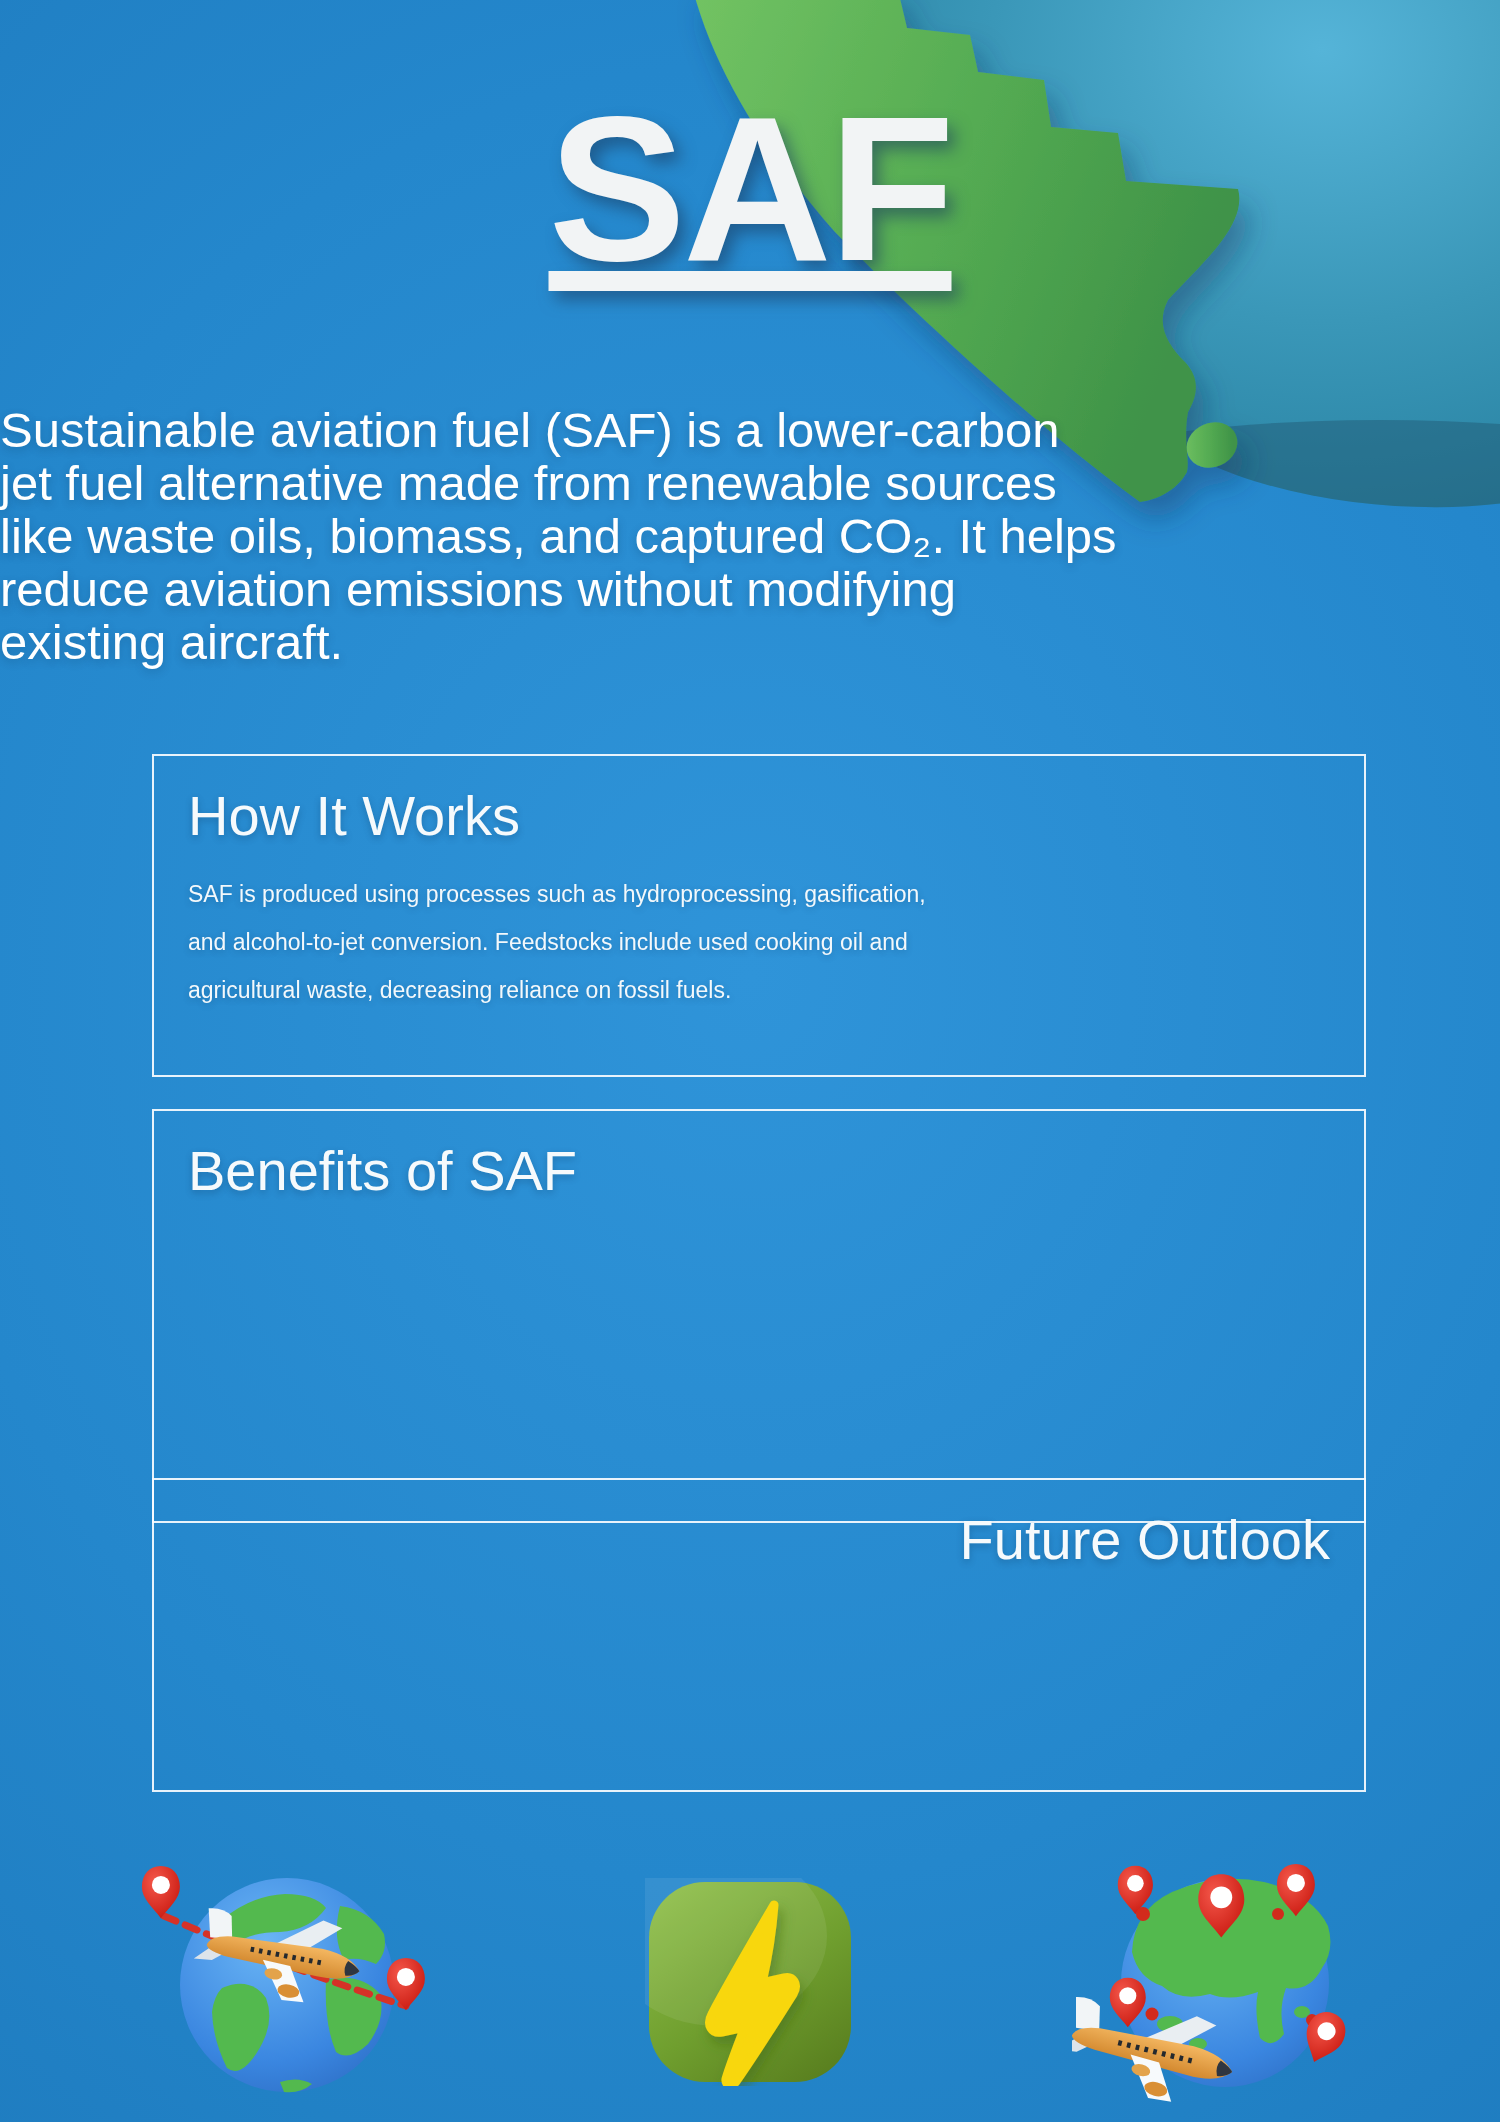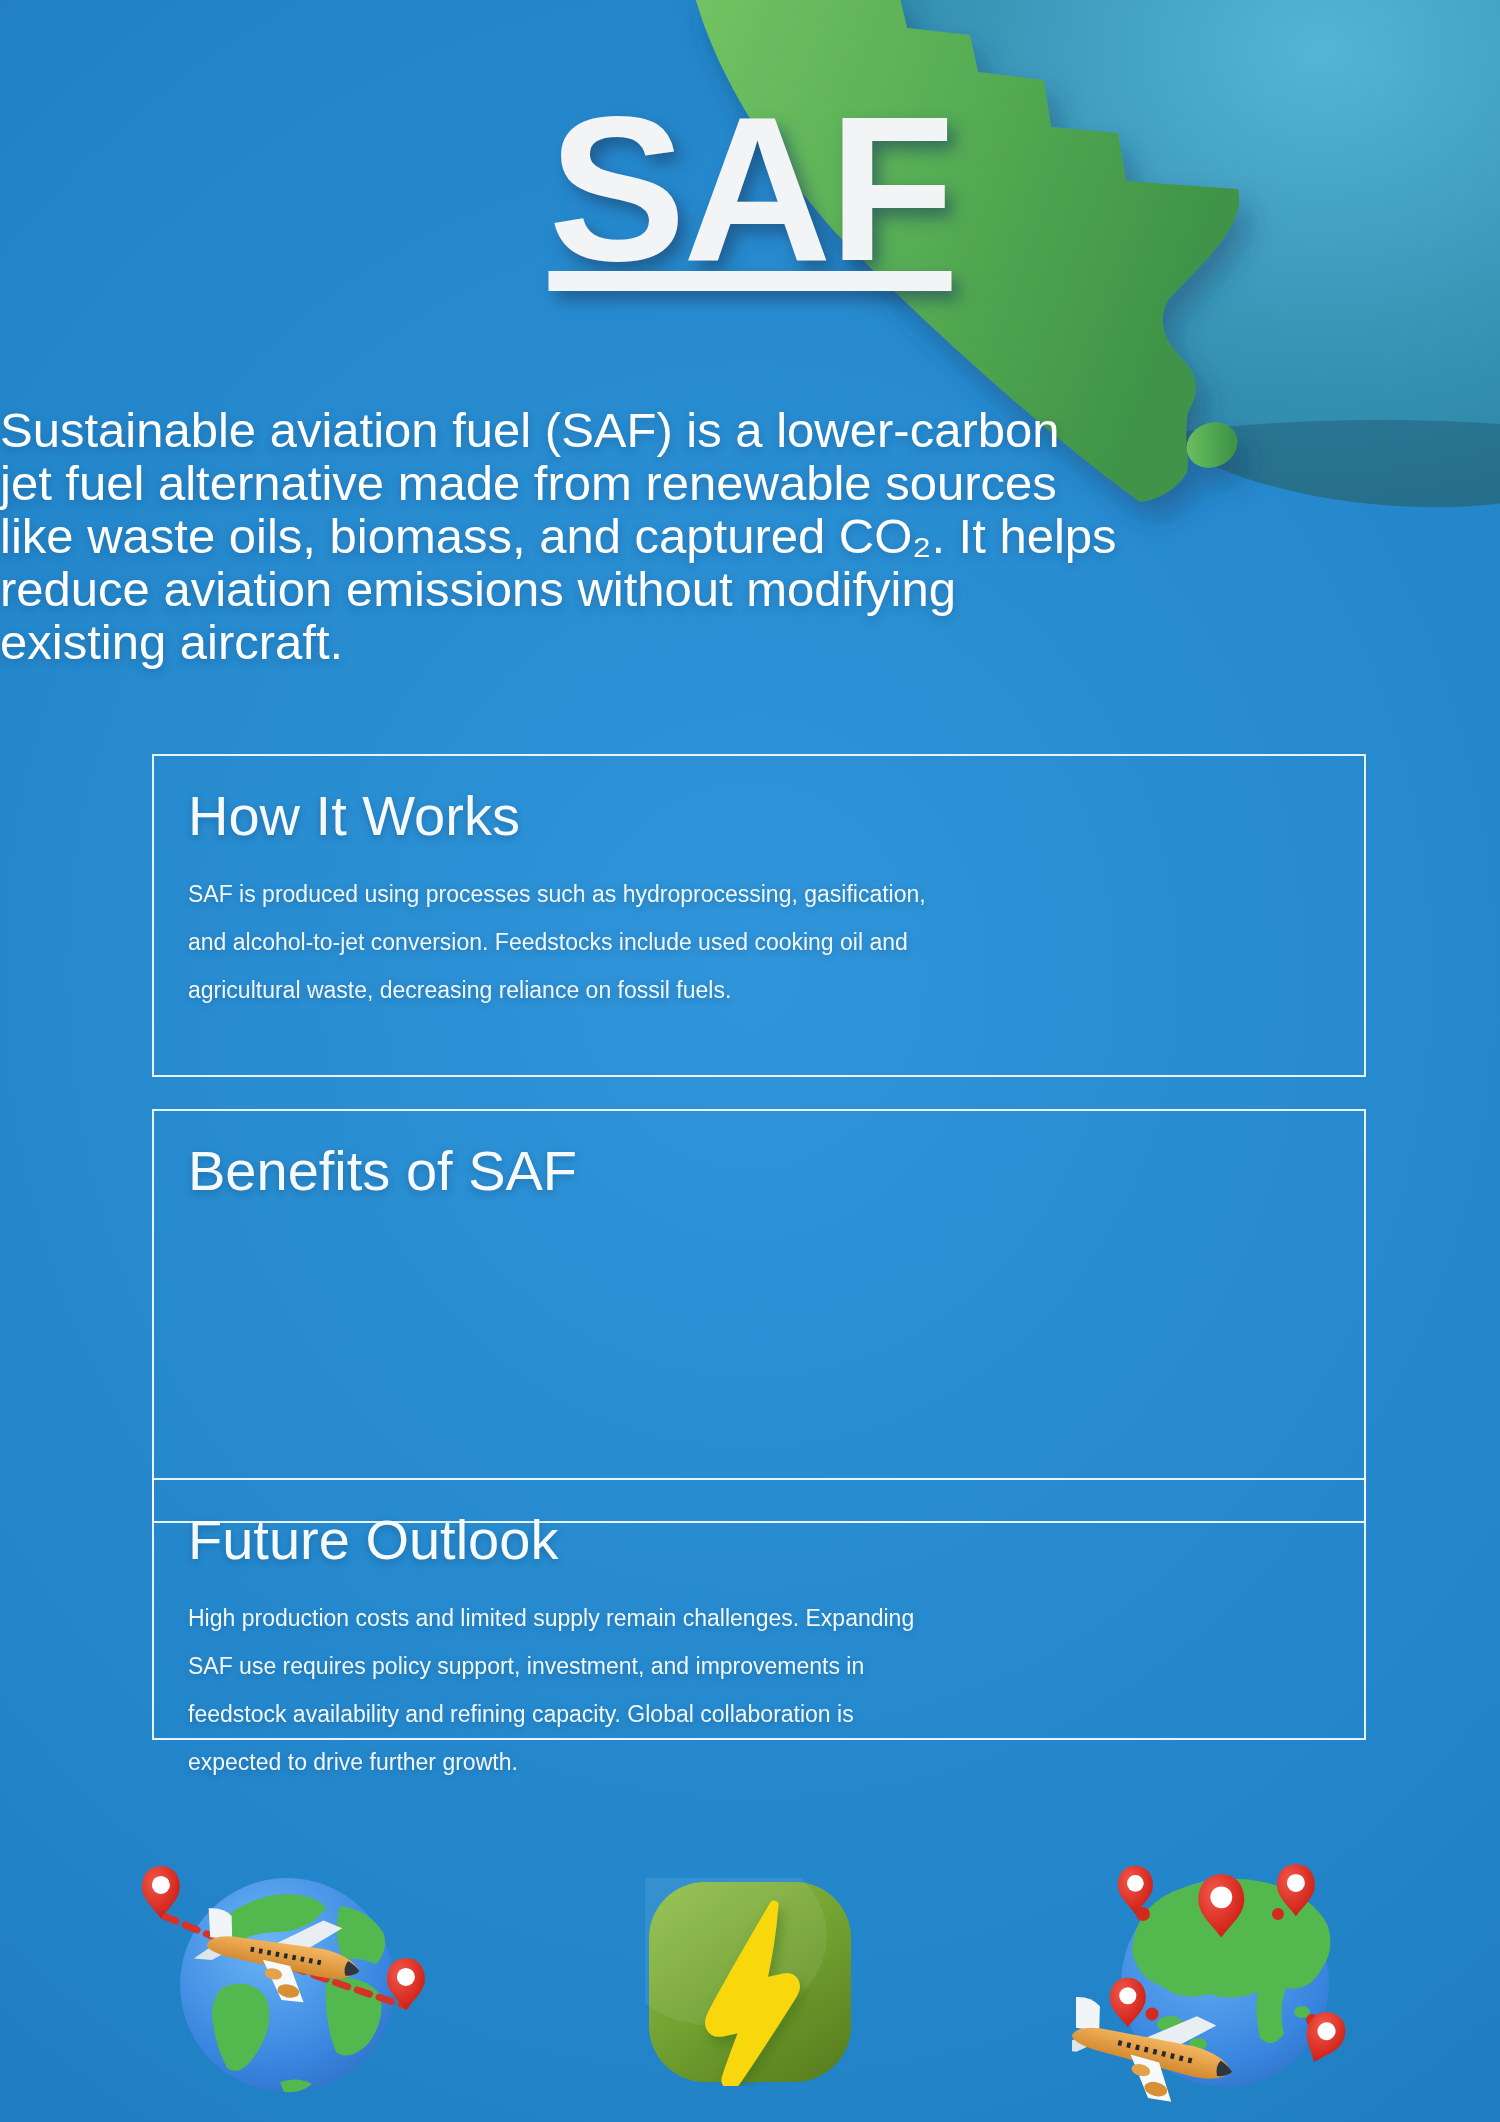--- a/index.html
+++ b/index.html
@@ -29,21 +29,21 @@
   }
   .card{
     position:absolute;left:152px;width:1214px;
     box-sizing:border-box;
     border:2px solid rgba(248,252,255,.92);
     padding:20px 34px 0 34px;
     color:#ffffff;
   }
   .card-1{top:754px;height:323px;}
   .card-2{top:1109px;height:414px;}
-  .card-3{top:1478px;height:262px;}
+  .card-3{top:1478px;height:314px;text-align:right;}
   .card h2{
     margin:8px 0 0 0;
     font-size:56px;font-weight:normal;line-height:1.15;
     color:#f6fafc;
     text-shadow:0 3px 7px rgba(10,50,90,.3);
   }
   .card .card-body{
     margin-top:22px;
     font-size:23px;line-height:48px;
     color:#f3f8fb;
@@ -105,21 +105,20 @@
     <h2>How It Works</h2>
     <div class="card-body">SAF is produced using processes such as hydroprocessing, gasification,<br>and alcohol-to-jet conversion. Feedstocks include used cooking oil and<br>agricultural waste, decreasing reliance on fossil fuels.</div>
   </section>
 
   <section class="card card-2">
     <h2>Benefits of SAF</h2>
   </section>
 
   <section class="card card-3">
     <h2>Future Outlook</h2>
-    <div class="card-body">High production costs and limited supply remain challenges. Expanding<br>SAF use requires policy support, investment, and improvements in<br>feedstock availability and refining capacity. Global collaboration is<br>expected to drive further growth.</div>
   </section>
 
   <svg class="footer-icon icon-globe-route" viewBox="0 0 320 250" aria-hidden="true">
     <defs>
       <radialGradient id="sea1" cx="40%" cy="30%" r="80%">
         <stop offset="0" stop-color="#6ab5f5"></stop>
         <stop offset="0.7" stop-color="#3a86e0"></stop>
         <stop offset="1" stop-color="#2e6fc6"></stop>
       </radialGradient>
       <radialGradient id="pin1" cx="35%" cy="30%" r="80%">

